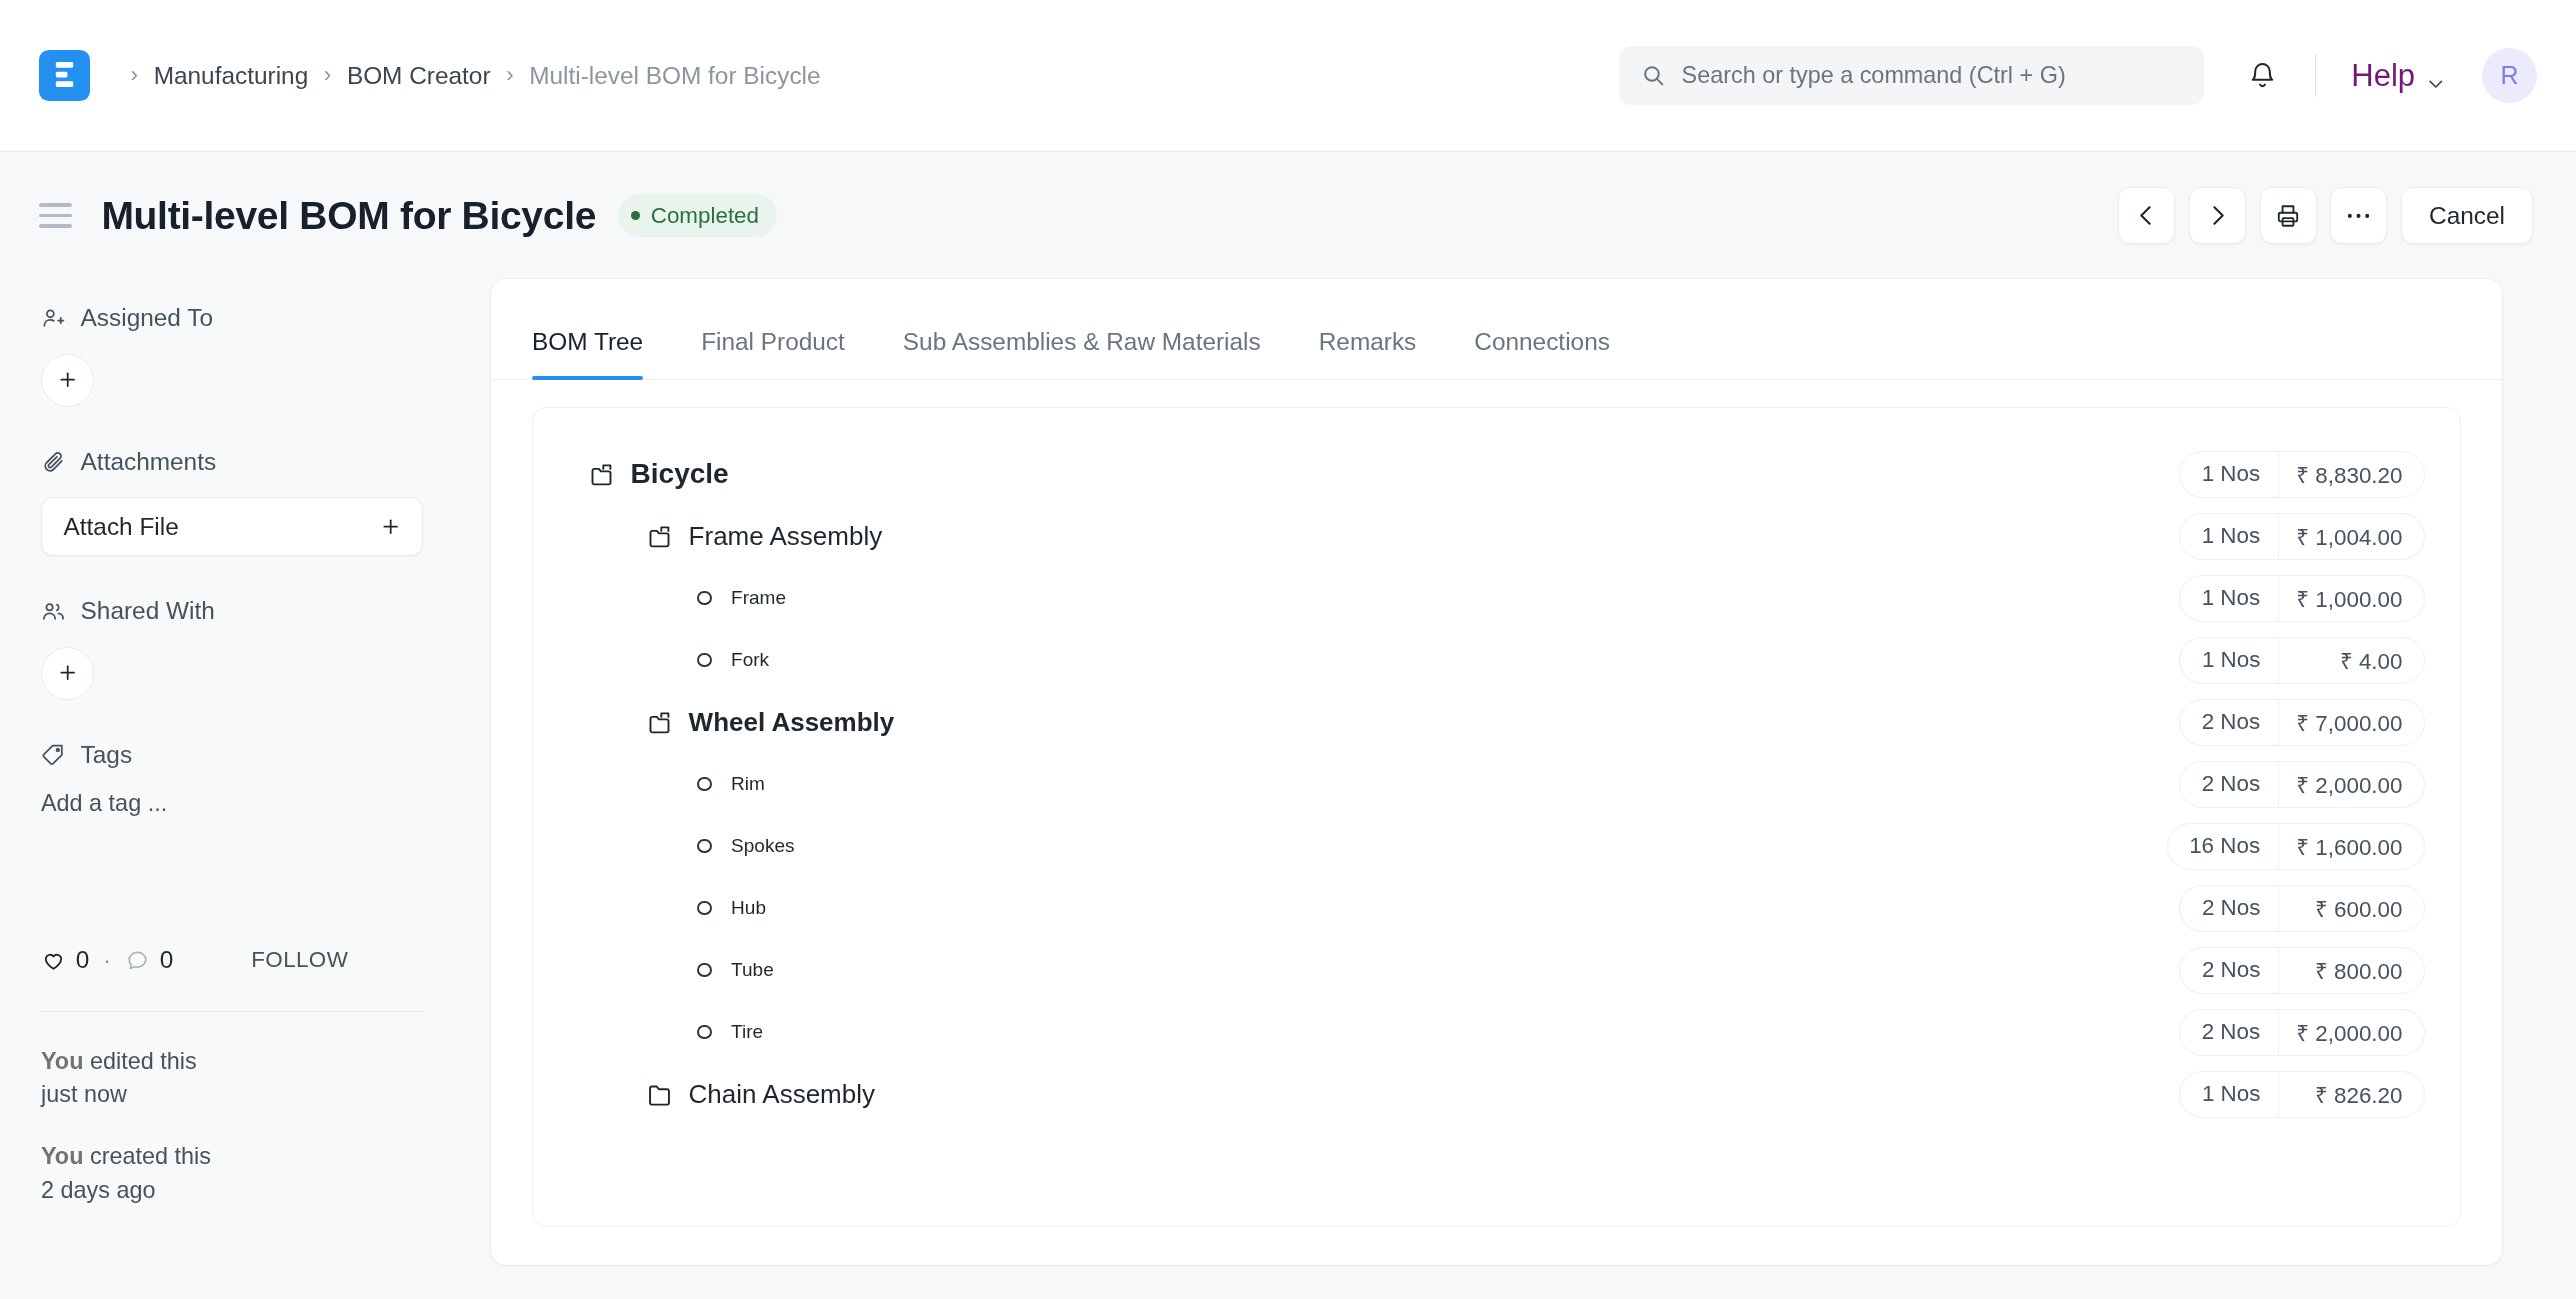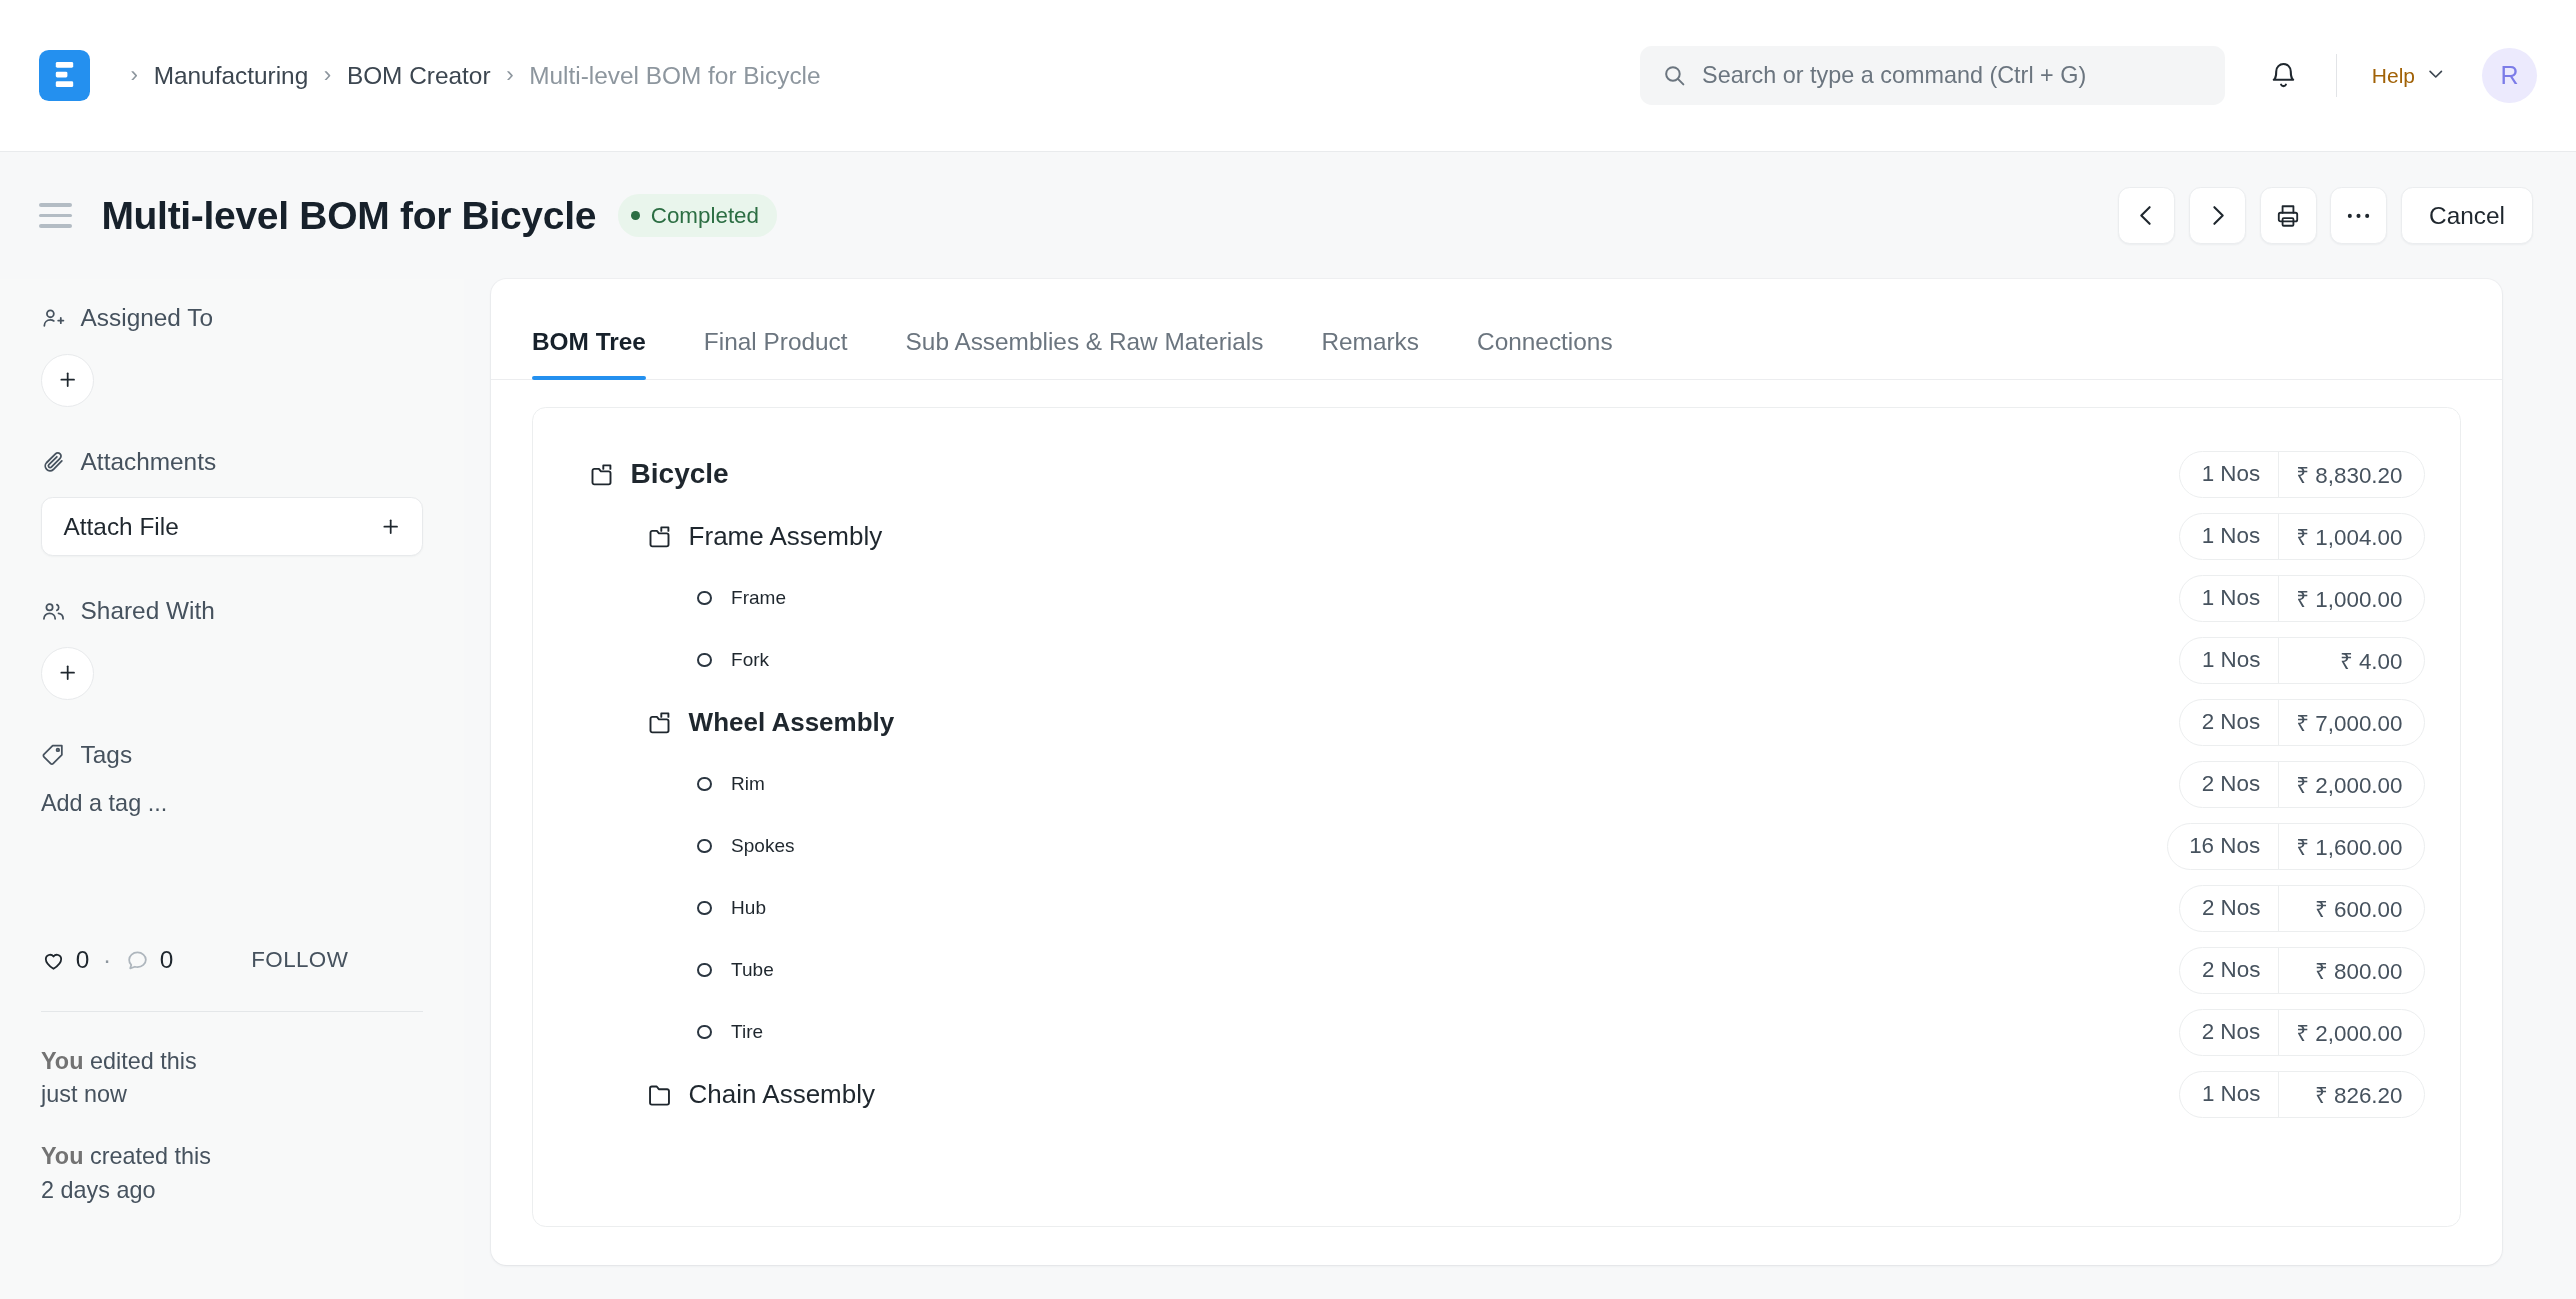--- a/index.html
+++ b/index.html
@@ -89,23 +89,23 @@
     display: flex; align-items: center; justify-content: center;
     margin-left: 31px;
     border-radius: 9.8px;
   }
   .nav-divider {
     width: 1px; height: 43px;
     background: #e2e4e7;
     margin: 0 25px;
   }
   .help-btn {
-    display: flex; align-items: flex-start; gap: 10.7px;
-    font-size: 21px;
-    color: #a16207;
+    display: flex; align-items: flex-end; gap: 10.7px;
+    font-size: 31px;
+    color: #701a75;
     padding: 7.8px 9.8px;
     border-radius: 7.8px;
   }
   .avatar {
     width: 55px; height: 55px;
     border-radius: 50%;
     background: #eceafd;
     color: #7c7ce8;
     font-size: 25px;
     display: flex; align-items: center; justify-content: center;
@@ -274,21 +274,21 @@
   .tab {
     font-size: 24.4px;
     color: #6b757f;
     padding: 0 29px 23.4px 29px;
     position: relative;
     white-space: nowrap;
   }
   .tab:first-child { padding-left: 0; }
   .tab.active {
     color: #17212b;
-    font-weight: bold;
+    font-weight: normal;
   }
   .tab.active::after {
     content: "";
     position: absolute;
     left: 0; right: 29px; bottom: -1px;
     height: 3.9px;
     background: #2490ef;
     border-radius: 2px;
   }
 

